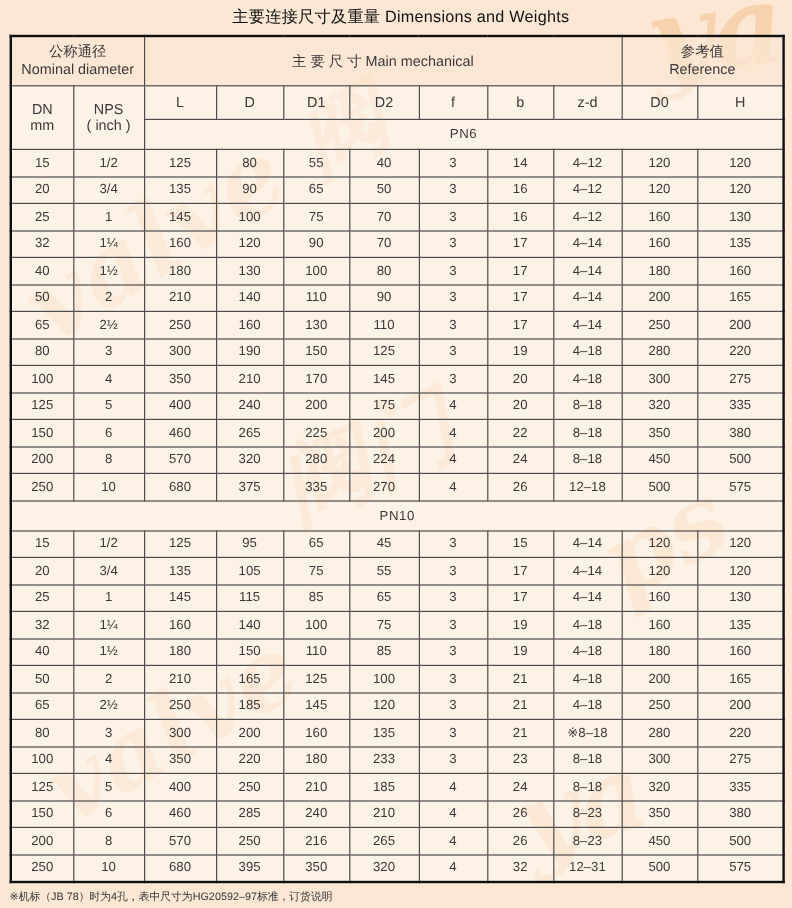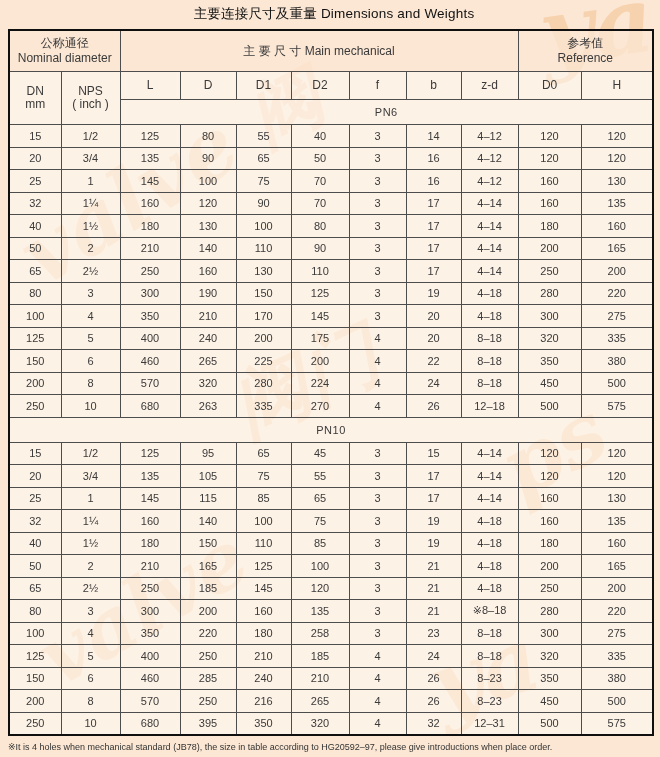--- a/index.html
+++ b/index.html
@@ -311,21 +311,21 @@
             <td>4</td>
             <td>24</td>
             <td>8–18</td>
             <td>450</td>
             <td>500</td>
           </tr>
           <tr class="data-row">
             <td>250</td>
             <td>10</td>
             <td>680</td>
-            <td>263</td>
+            <td>375</td>
             <td>335</td>
             <td>270</td>
             <td>4</td>
             <td>26</td>
             <td>12–18</td>
             <td>500</td>
             <td>575</td>
           </tr>
           <tr>
             <td class="band" colspan="11">PN10</td>
@@ -433,21 +433,21 @@
             <td>※8–18</td>
             <td>280</td>
             <td>220</td>
           </tr>
           <tr class="data-row">
             <td>100</td>
             <td>4</td>
             <td>350</td>
             <td>220</td>
             <td>180</td>
-            <td>258</td>
+            <td>233</td>
             <td>3</td>
             <td>23</td>
             <td>8–18</td>
             <td>300</td>
             <td>275</td>
           </tr>
           <tr class="data-row">
             <td>125</td>
             <td>5</td>
             <td>400</td>
@@ -496,16 +496,17 @@
             <td>4</td>
             <td>32</td>
             <td>12–31</td>
             <td>500</td>
             <td>575</td>
           </tr>
         </tbody>
     </table>
 
     <div class="footnotes">
+      <div class="footnote">※机标（JB 78）时为4孔，表中尺寸为HG20592–97标准，订货说明</div>
       <div class="footnote">※It is 4 holes when mechanical standard (JB78), the size in table according to HG20592–97, please give introductions when place order.</div>
     </div>
   </div>
 </div>
 
 </body></html>

